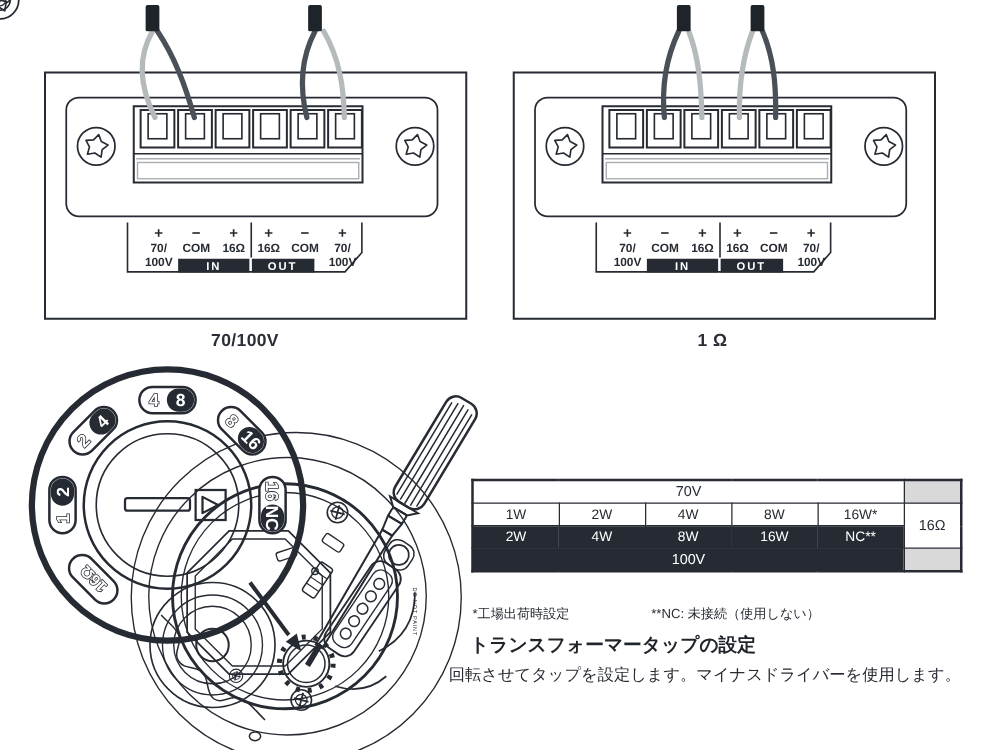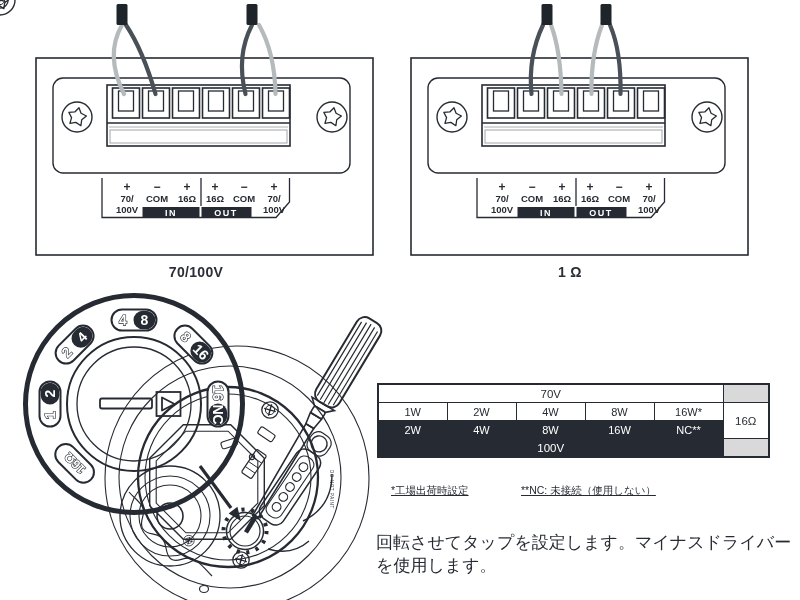--- a/index.html
+++ b/index.html
@@ -21,24 +21,24 @@
   .cap-left{left:128px;}
   .cap-right{left:502px;}
   table.power{position:absolute;left:377px;top:383px;border-collapse:collapse;table-layout:fixed;
               font-size:11px;color:#262B33;border:2px solid #262B33;}
   table.power td{border:1.5px solid #262B33;text-align:center;vertical-align:middle;padding:0;height:17px;font-weight:500;margin-top:48px;}
   td.dk{background:#262B33;color:#fff;border:1px solid #fff;font-weight:600;}
   td.gy{background:#D9D9D9;}
   td.hd{font-weight:700;font-size:11.5px;}
   td.imp{font-weight:700;font-size:11.5px;}
   .fn{position:absolute;top:484px;font-size:10.5px;color:#262B33;}
-  .fn1{left:391px;text-decoration:underline;}
-  .fn2{left:521px;text-decoration:underline;}
+  .fn1{left:378px;}
+  .fn2{left:521px;}
   .sect-head{position:absolute;left:376px;top:507px;font-size:15px;font-weight:700;color:#1F242B;}
-  .sect-body{position:absolute;left:376px;top:531px;font-size:17px;color:#262B33;}
+  .sect-body{position:absolute;left:359px;top:531px;font-size:13px;color:#262B33;}
 </style>
 </head>
 <body>
 
 <div class="stage">
 
 <svg width="800" height="600" viewBox="0 0 800 600">
 
   <defs></defs>
 
@@ -274,15 +274,16 @@
   <tr>
     <td colspan="5" class="dk hd">100V</td>
     <td class="gy"></td>
   </tr>
 </tbody>
     </table>
 
 <div class="fn fn1">*工場出荷時設定</div>
 <div class="fn fn2">**NC: 未接続（使用しない）</div>
 
+<div class="sect-head">トランスフォーマータップの設定</div>
 <div class="sect-body">回転させてタップを設定します。マイナスドライバーを使用します。</div>
 
 </div>
 
 </body></html>

